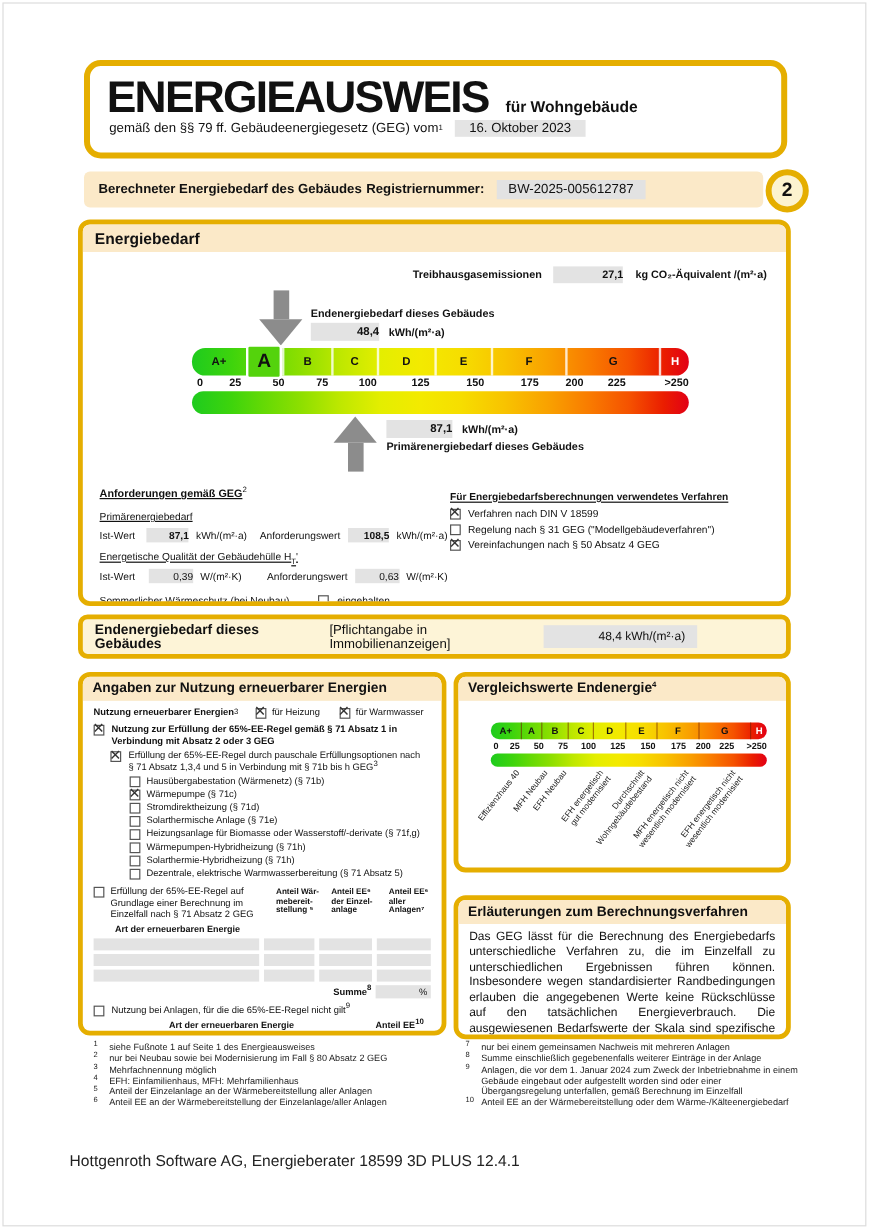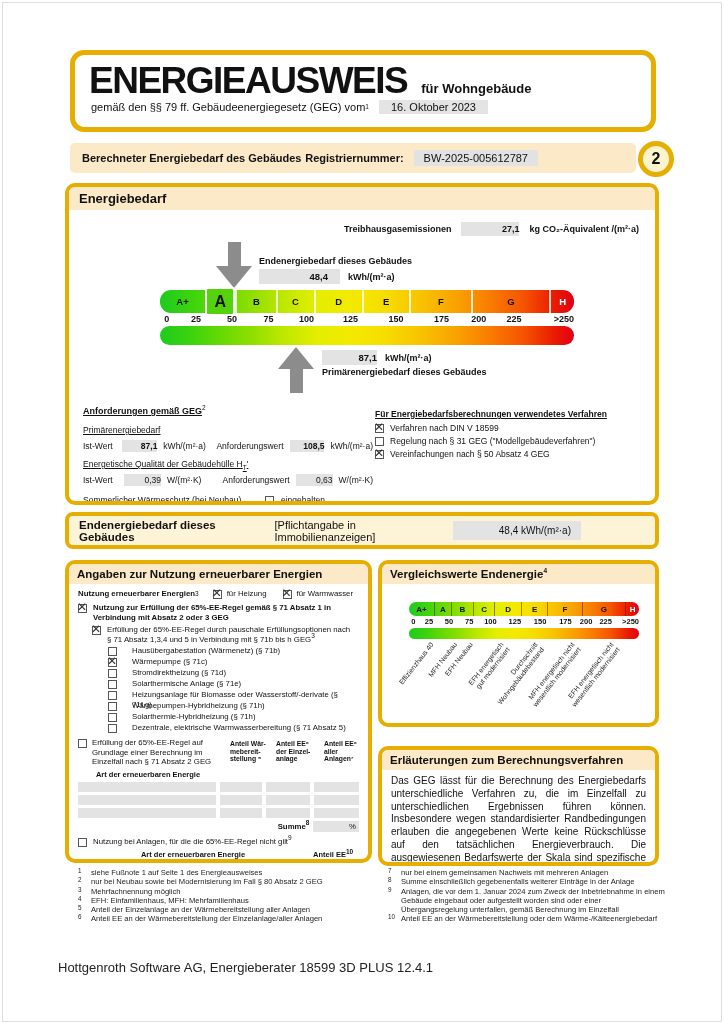--- a/index.html
+++ b/index.html
@@ -41,21 +41,21 @@
   #energy-box .inner{position:relative;width:100%;height:calc(100% - 25px);}
   .ghg-line{position:absolute;top:12px;left:180px;right:16px;display:flex;align-items:center;
             justify-content:flex-end;gap:10px;font-size:9px;font-weight:bold;}
   .ghg-line .vbox{width:58px;padding:2px 0;}
   .arrow{position:absolute;display:flex;flex-direction:column;align-items:center;}
   .arrow .shaft{width:13px;height:24px;background:#8c8c8c;}
   .arrow .head-down{width:0;height:0;border-left:18px solid transparent;border-right:18px solid transparent;border-top:22px solid #8c8c8c;}
   .arrow .head-up{width:0;height:0;border-left:18px solid transparent;border-right:18px solid transparent;border-bottom:22px solid #8c8c8c;}
   #end-label{left:190px;top:46px;font-size:9px;font-weight:bold;}
   #end-row{left:190px;top:59px;display:flex;align-items:center;gap:8px;font-size:9px;font-weight:bold;}
-  #end-row .vbox{width:57px;padding:2px 12px;font-size:9.5px;}
+  #end-row .vbox{width:57px;padding:2px 0;font-size:9.5px;}
   #scale-wrap{left:91px;top:80px;width:414px;}
   .band-bar{position:relative;height:23px;border-radius:11px;
       background:linear-gradient(90deg,#1ecb1e 0%,#3ed40c 8%,#62d905 14%,#8edf00 22%,#bfe800 30%,
       #e4ee00 38%,#f3ea00 46%,#f6de00 54%,#f8c300 63%,#f9a000 72%,#f97b00 80%,#f55200 88%,#ea1d00 95%,#e20016 100%);}
   .band{position:absolute;top:0;height:100%;display:flex;align-items:center;justify-content:center;
         font-weight:bold;font-size:9.5px;border-left:2px solid rgba(255,255,255,.8);box-sizing:border-box;}
   .b0{left:0;width:10.9%;border-left:none}.b1{left:10.9%;width:7.3%}.b2{left:18.2%;width:9.7%}
   .b3{left:27.9%;width:9.2%}.b4{left:37.1%;width:11.6%}.b5{left:48.7%;width:11.4%}
   .b6{left:60.1%;width:15%}.b7{left:75.1%;width:18.9%}.b8{left:94%;width:6%;color:#fff}
   .main-scale .b1{top:-3px;height:29px;background:#54d30c;border:2px solid #fff;border-radius:3px;
@@ -96,21 +96,21 @@
   #mandatory .note{font-size:11px;margin-left:7px;}
   #mandatory .vbox{margin-left:auto;margin-right:64px;width:112px;padding:4px 10px;
                    text-align:right;font-size:10px;}
 
   
   #renew-box{left:65px;top:560px;width:307px;height:303px;}
   #renew-box .body{padding:5px 9px 3px 9px;font-size:7.8px;line-height:1.22;position:relative;}
   .r1{display:flex;align-items:center;font-size:7.8px;}
   .r1 .grp{display:flex;align-items:center;gap:5px;}
   .optlist{margin-left:30px;margin-top:2px;}
-  .optrow{display:flex;align-items:flex-start;gap:15px;height:11px;}
+  .optrow{display:flex;align-items:flex-start;gap:5px;height:11px;}
   .ind-row{display:flex;margin-top:4px;min-height:30px;position:relative;}
   .ind-lab{width:152px;display:flex;gap:5px;}
   .t1heads{position:absolute;left:152px;top:2px;display:flex;gap:4px;font-size:6.8px;
            font-weight:bold;line-height:1.12;white-space:pre;}
   .h1c{width:42px;}.h2c{width:44px;}.h3c{width:46px;}
   .t1row{display:flex;gap:4px;margin-top:3px;align-items:center;}
   .t1c0{width:140px;}.t1c1{width:42px;}.t1c2{width:44px;}.t1c3{width:46px;}
   .gbox{background:#e3e3e3;height:10px;}
   .pctbox{background:#e3e3e3;height:11px;text-align:right;padding-right:3px;box-sizing:border-box;
           font-size:7.8px;line-height:11px;}

